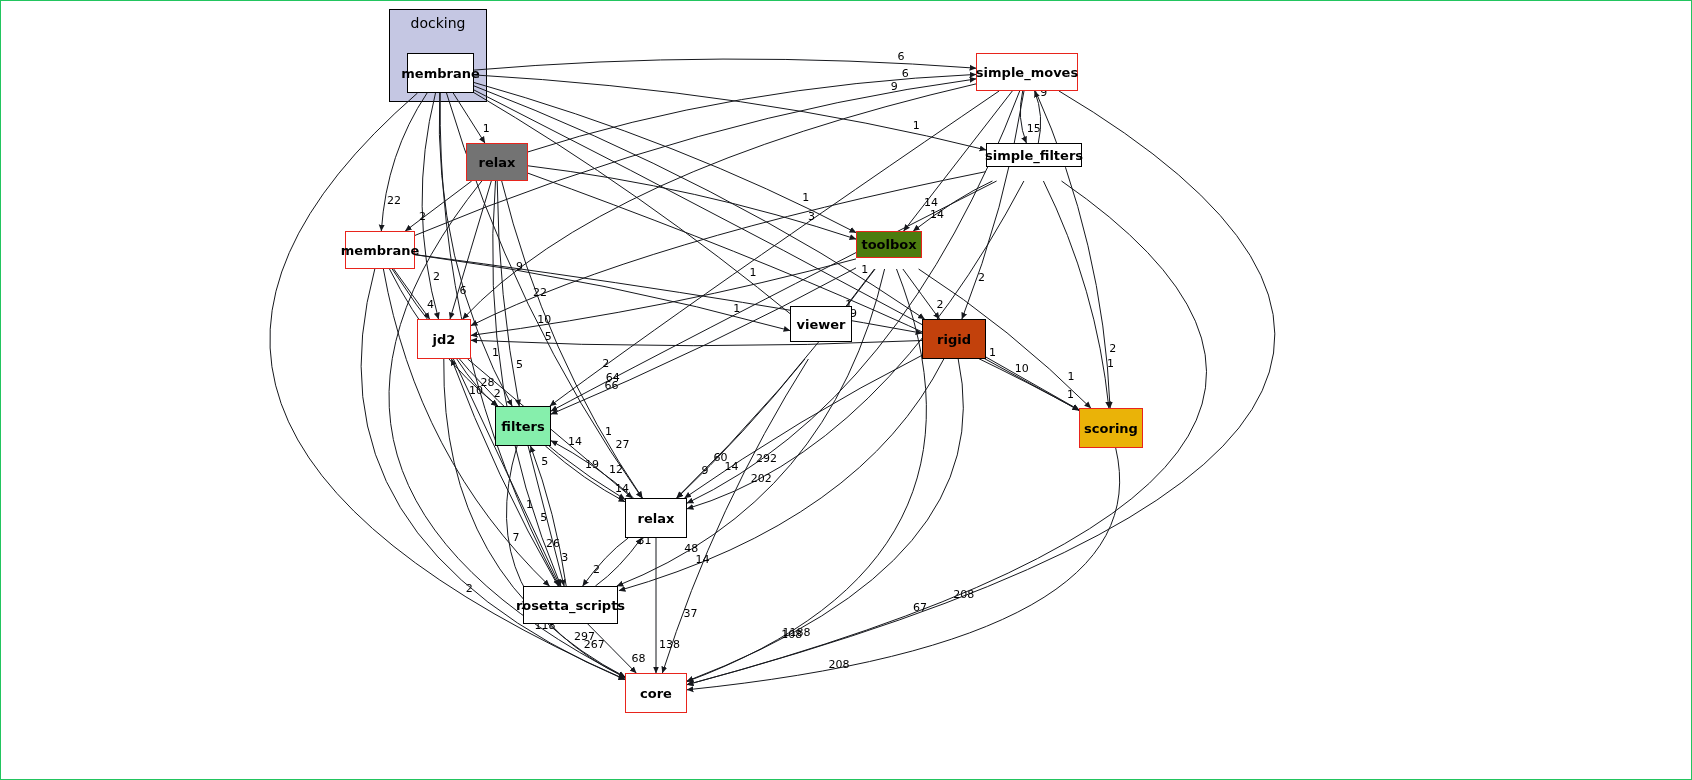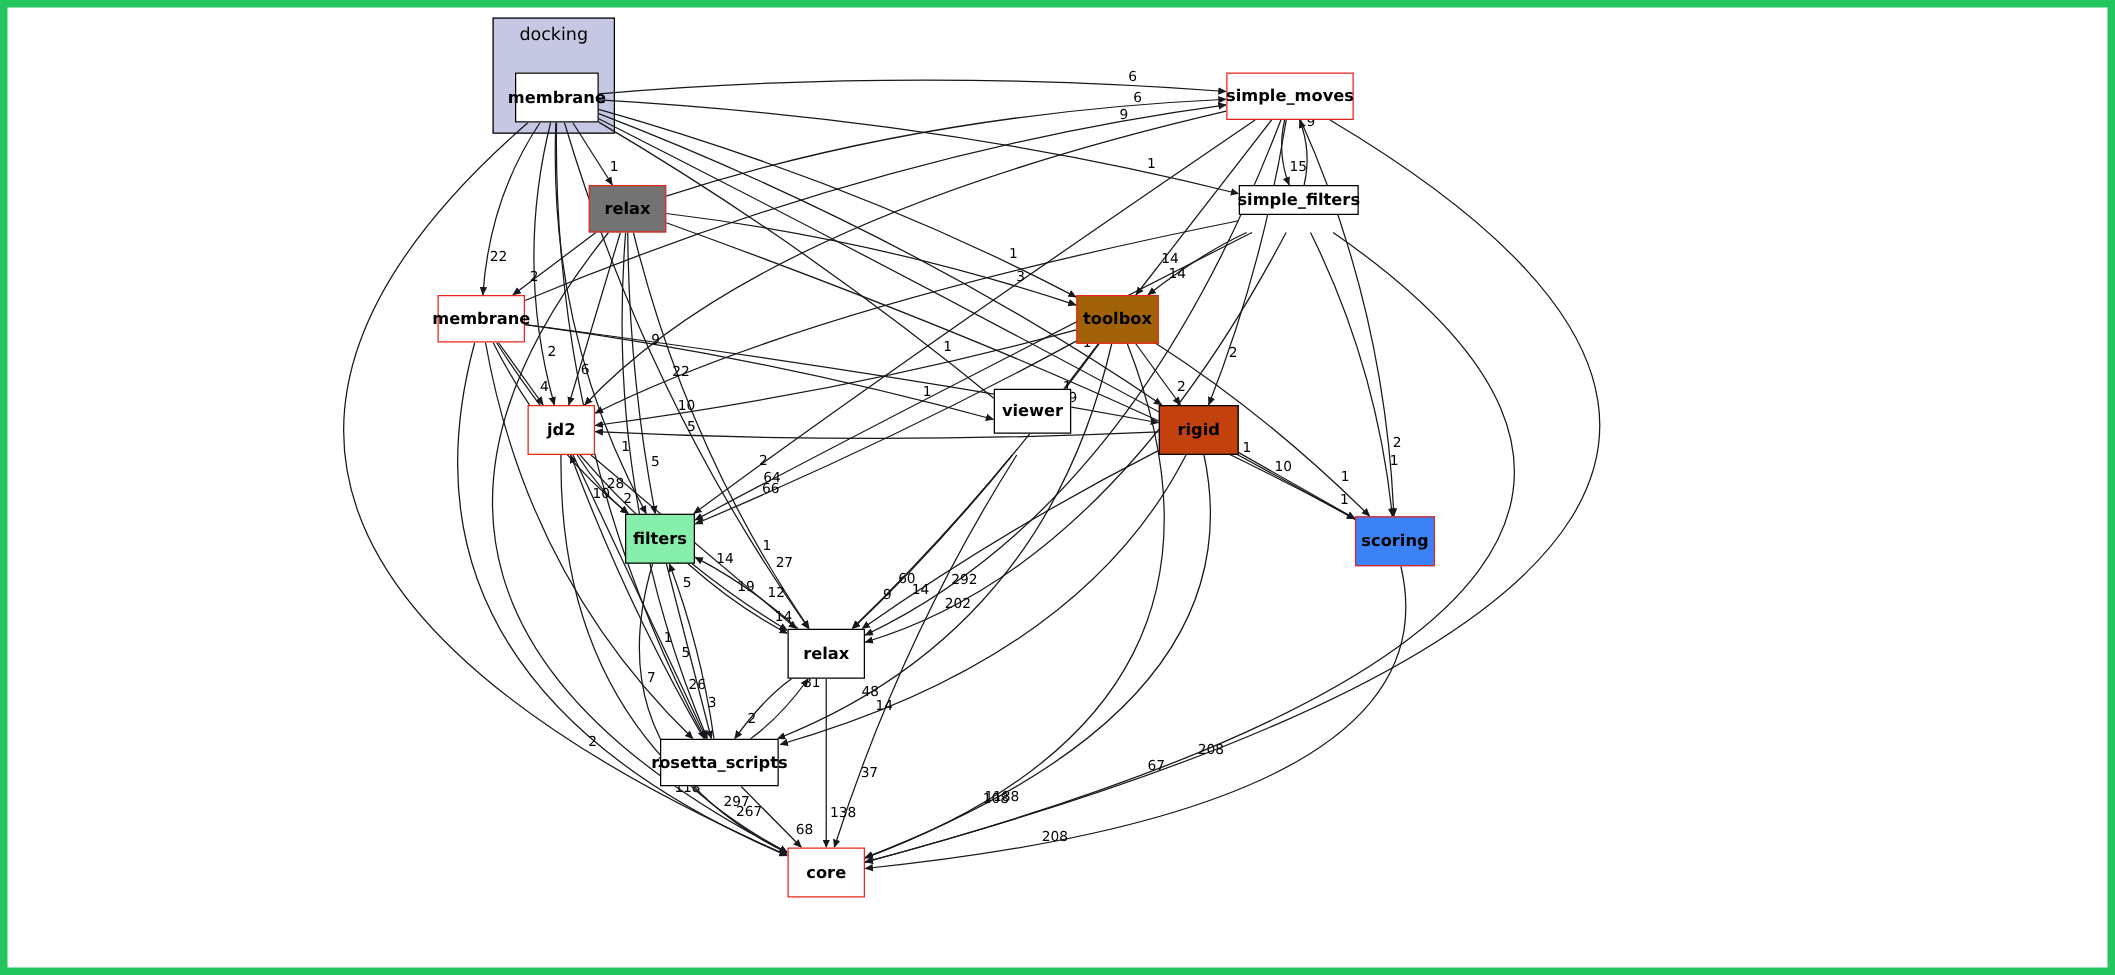--- a/index.html
+++ b/index.html
@@ -1,20 +1,20 @@
 <!DOCTYPE html>
 <html><head>
 <meta charset="utf-8">
 <style>
   html,body{margin:0;padding:0;background:#ffffff;}
   #stage{
     position:relative;
     width:1692px;height:780px;
     box-sizing:border-box;
-    border:6px solid #22c55e;
+    border:1px solid #22c55e;
     background:#fff;
     font-family:"DejaVu Sans", sans-serif;
     overflow:hidden;
   }
   #cluster{
     position:absolute;
     border:1px solid #000;
     box-sizing:border-box;
   }
   .cluster-label{
@@ -201,23 +201,23 @@
       <text class="elabel" x="468.1" y="392.6">10</text>
       <path class="edge" d="M1114.7,447.0 Q1160.0,640.0 686.0,688.8" stroke="#16181d" marker-end="url(#arw)"></path>
       <text class="elabel" x="827.4" y="666.5">208</text>
     </svg>
   <div id="nodes">
       <div class="node" style="left: 406px; top: 52px; width: 67px; height: 40px; border-color: rgb(0, 0, 0); background: rgb(255, 255, 255);">membrane</div>
       <div class="node" style="left: 975px; top: 52px; width: 102px; height: 38px; border-color: rgb(232, 36, 28); background: rgb(255, 255, 255);">simple_moves</div>
       <div class="node" style="left: 465px; top: 142px; width: 62px; height: 38px; border-color: rgb(232, 36, 28); background: #737373;">relax</div>
       <div class="node" style="left: 985px; top: 142px; width: 96px; height: 24px; border-color: rgb(0, 0, 0); background: rgb(255, 255, 255);">simple_filters</div>
       <div class="node" style="left: 344px; top: 230px; width: 70px; height: 38px; border-color: rgb(232, 36, 28); background: rgb(255, 255, 255);">membrane</div>
-      <div class="node" style="left: 855px; top: 230px; width: 66px; height: 39px; border-color: rgb(232, 36, 28); background: #a16207;">toolbox</div>
+      <div class="node" style="left: 855px; top: 230px; width: 66px; height: 27px; border-color: rgb(232, 36, 28); background: #4d7c0f;">toolbox</div>
       <div class="node" style="left: 416px; top: 318px; width: 54px; height: 40px; border-color: rgb(232, 36, 28); background: rgb(255, 255, 255);">jd2</div>
       <div class="node" style="left: 789px; top: 305px; width: 62px; height: 36px; border-color: rgb(0, 0, 0); background: rgb(255, 255, 255);">viewer</div>
       <div class="node" style="left: 921px; top: 318px; width: 64px; height: 40px; border-color: rgb(0, 0, 0); background: #c2410c;">rigid</div>
       <div class="node" style="left: 494px; top: 405px; width: 56px; height: 40px; border-color: rgb(0, 0, 0); background: #86efac;">filters</div>
-      <div class="node" style="left: 1078px; top: 407px; width: 64px; height: 40px; border-color: rgb(232, 36, 28); background: #3b82f6;">scoring</div>
+      <div class="node" style="left: 1078px; top: 407px; width: 64px; height: 40px; border-color: rgb(232, 36, 28); background: #eab308;">scoring</div>
       <div class="node" style="left: 624px; top: 497px; width: 62px; height: 40px; border-color: rgb(0, 0, 0); background: rgb(255, 255, 255);">relax</div>
       <div class="node" style="left: 522px; top: 585px; width: 95px; height: 38px; border-color: rgb(0, 0, 0); background: rgb(255, 255, 255);">rosetta_scripts</div>
       <div class="node" style="left: 624px; top: 672px; width: 62px; height: 40px; border-color: rgb(232, 36, 28); background: rgb(255, 255, 255);">core</div>
     </div>
 </div>
 
 </body></html>

